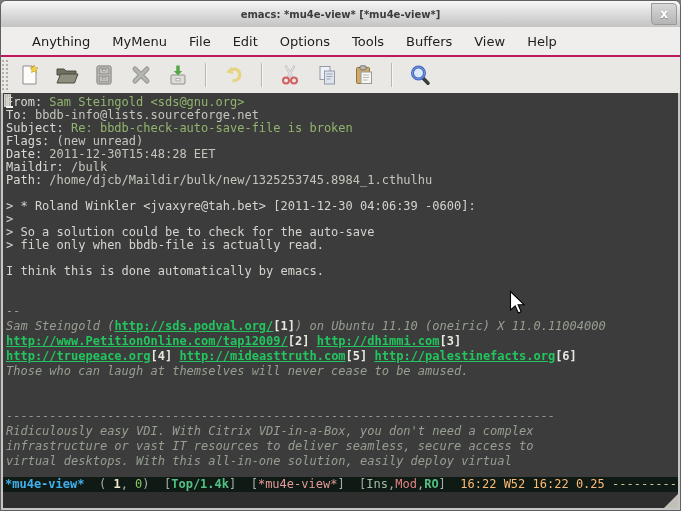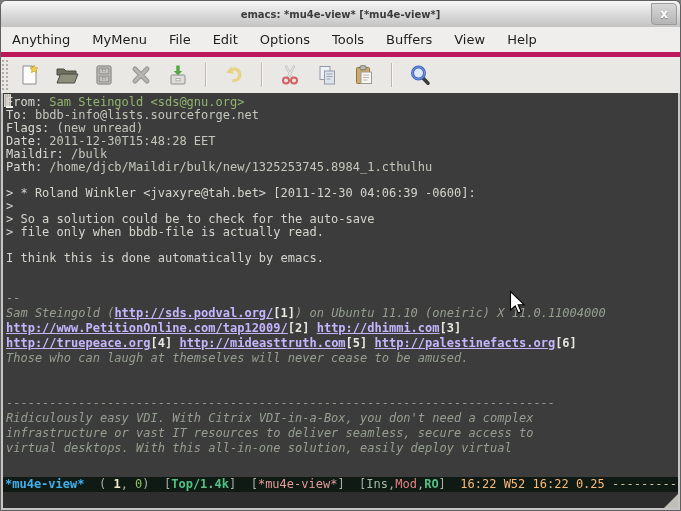--- a/index.html
+++ b/index.html
@@ -10,22 +10,22 @@
   
   .titlebar{position:relative;height:26px;margin:0 -2px;border-radius:5px 5px 0 0;
             background:linear-gradient(#f7f7f7,#d9d9d9 55%,#c3c3c3);
             display:flex;align-items:center;justify-content:center;}
   .titlebar .title{font-size:10px;font-weight:bold;color:#3c3c3c;}
   .close-btn{position:absolute;right:3px;top:2px;width:26px;height:22px;border:1px solid #9a9a9a;
              border-radius:0 4px 0 4px;background:linear-gradient(#d8d8d8,#b4b4b4);
              display:flex;align-items:center;justify-content:center;
              color:#ffffff;font-weight:bold;font-size:12px;text-shadow:0 1px 1px #888;cursor:default;}
   
-  .menubar{height:30px;margin:0 -2px;background:#efeeec;border-bottom:5px solid #be185d;
-           display:flex;align-items:center;padding-left:0;}
+  .menubar{height:30px;margin:0 -2px;background:#efeeec;border-bottom:2px solid #be185d;
+           display:flex;align-items:center;padding-left:20px;}
   .menu-item{padding:0 11px;font-size:13px;color:#1d1d1d;line-height:29px;}
   
   .toolbar{position:relative;height:36px;margin:0 -2px;background:#eae8e5;
            display:flex;align-items:center;padding-left:16px;gap:11px;}
   .toolbar::before{content:"";position:absolute;left:0;top:2px;bottom:2px;width:9px;
            background-image:radial-gradient(#b3afa8 30%,rgba(0,0,0,0) 32%);background-size:4px 4px;}
   .tbtn{width:26px;height:26px;display:flex;align-items:center;justify-content:center;}
   .tsep{width:2px;height:24px;background:#bcb8b1;border-right:1px solid #f7f6f4;margin:0 3px;}
   
   .content{display:flex;height:384px;background:#3c3c3c;flex-direction:column;}
@@ -33,21 +33,21 @@
   .vthumb{position:absolute;left:1px;top:1px;width:7px;height:13px;background:#c9c6c0;
           background-image:linear-gradient(90deg,#d6d3cd 50%,#b8b5af 50%);background-size:2px 2px;}
   .txt{flex:1;position:relative;overflow:hidden;padding:3px 0 0 3px;
        font-family:"DejaVu Sans Mono",monospace;font-size:12px;color:#d5d5cf;}
   .rstrip{width:10px;background:#161616;}
   .ln{white-space:pre;line-height:13px;min-height:13px;}
   .il{line-height:15px;min-height:15px;font-style:italic;color:#969f91;}
   .lbl{color:#dadad4;}
   .val{color:#c3c7bb;}
   .green{color:#92b46e;}
-  .lnk{color:#c4b5fd;font-weight:bold;text-decoration:underline;font-style:normal;cursor:pointer;}
+  .lnk{color:#22c55e;font-weight:bold;text-decoration:underline;font-style:normal;cursor:pointer;}
   .ref{color:#e7e7df;font-weight:bold;font-style:normal;}
   .sep-dashes{color:#8f9a8b;}
   .cursor{position:absolute;left:3px;top:13px;width:7px;height:2px;background:#f2f2ee;}
   
   .modeline{height:15px;background:#101a14;font-family:"DejaVu Sans Mono",monospace;
             font-size:12px;line-height:15px;white-space:pre;overflow:hidden;padding-left:2px;color:#a7afa7;}
   .m-buf{color:#41b0ee;font-weight:bold;}
   .m-num{color:#efe9c8;font-weight:bold;}
   .m-col{color:#8cc860;}
   .m-green{color:#53c183;font-weight:bold;margin-top:40px;}
@@ -168,20 +168,21 @@
     <div class="content">
       <div class="vscroll">
         <div class="vthumb"></div>
       </div>
 
       <div class="txt">
         <div class="cursor"></div>
 
         <div class="ln"><span class="lbl">From:</span><span class="val green"> Sam Steingold &lt;sds@gnu.org&gt;</span></div>
         <div class="ln"><span class="lbl">To:</span><span class="val"> bbdb-info@lists.sourceforge.net</span></div>
+        <div class="ln"><span class="lbl">Subject:</span><span class="val green"> Re: bbdb-check-auto-save-file is broken</span></div>
         <div class="ln"><span class="lbl">Flags:</span><span class="val"> (new unread)</span></div>
         <div class="ln"><span class="lbl">Date:</span><span class="val"> 2011-12-30T15:48:28 EET</span></div>
         <div class="ln"><span class="lbl">Maildir:</span><span class="val"> /bulk</span></div>
         <div class="ln"><span class="lbl">Path:</span><span class="val"> /home/djcb/Maildir/bulk/new/1325253745.8984_1.cthulhu</span></div>
 
         <div class="ln"></div>
         <div class="ln">&gt; * Roland Winkler &lt;jvaxyre@tah.bet&gt; [2011-12-30 04:06:39 -0600]:</div>
         <div class="ln">&gt;</div>
         <div class="ln">&gt; So a solution could be to check for the auto-save</div>
         <div class="ln">&gt; file only when bbdb-file is actually read.</div>

